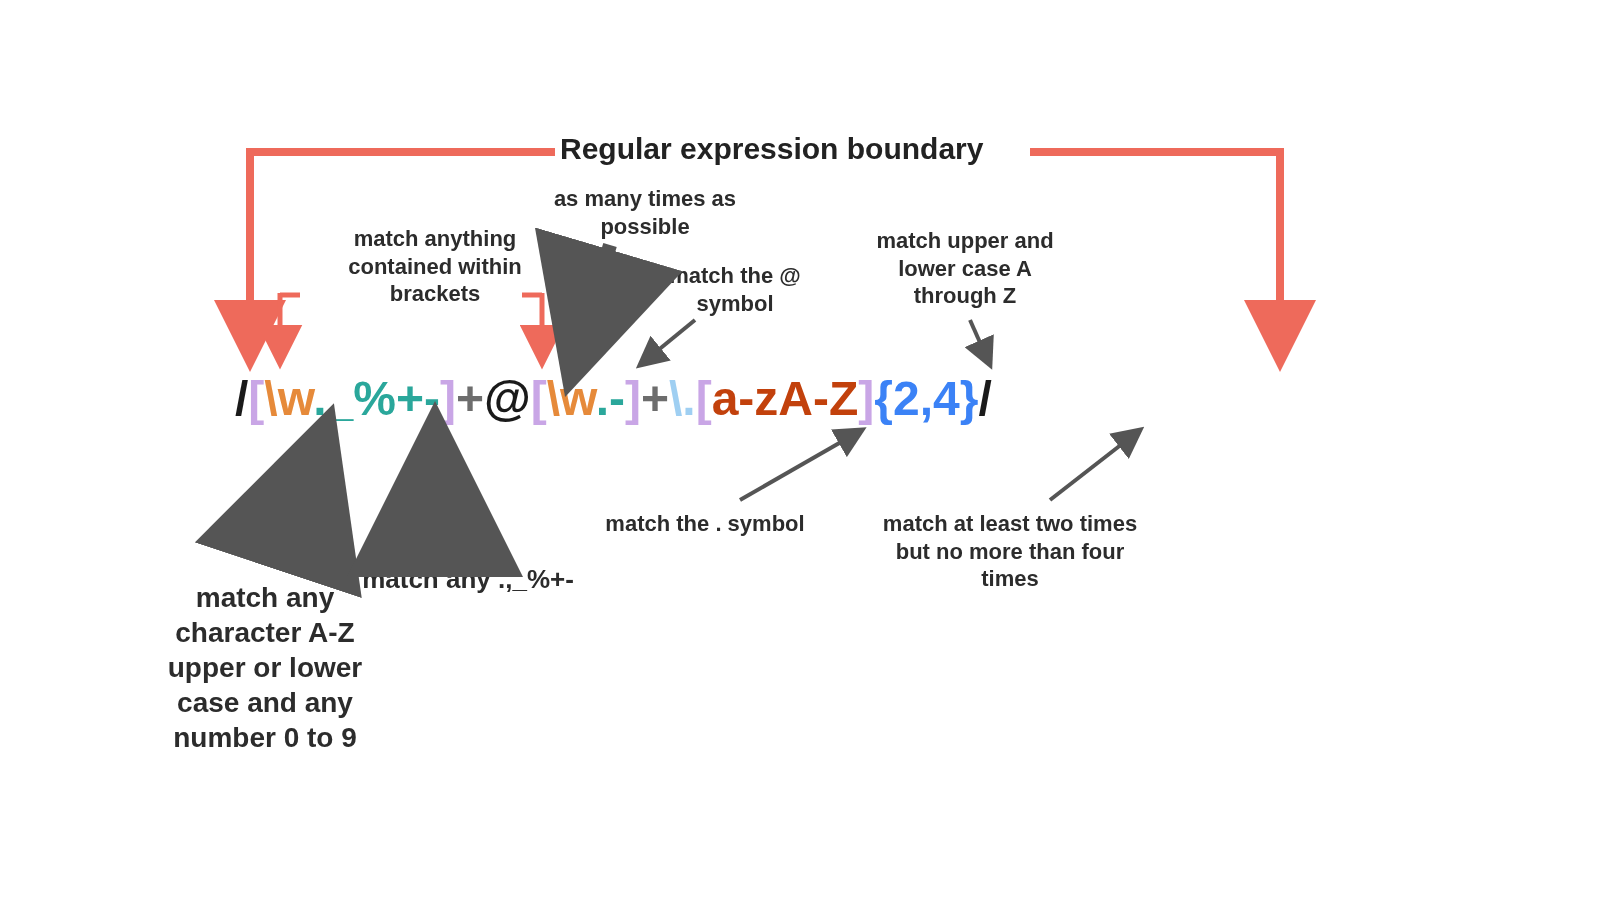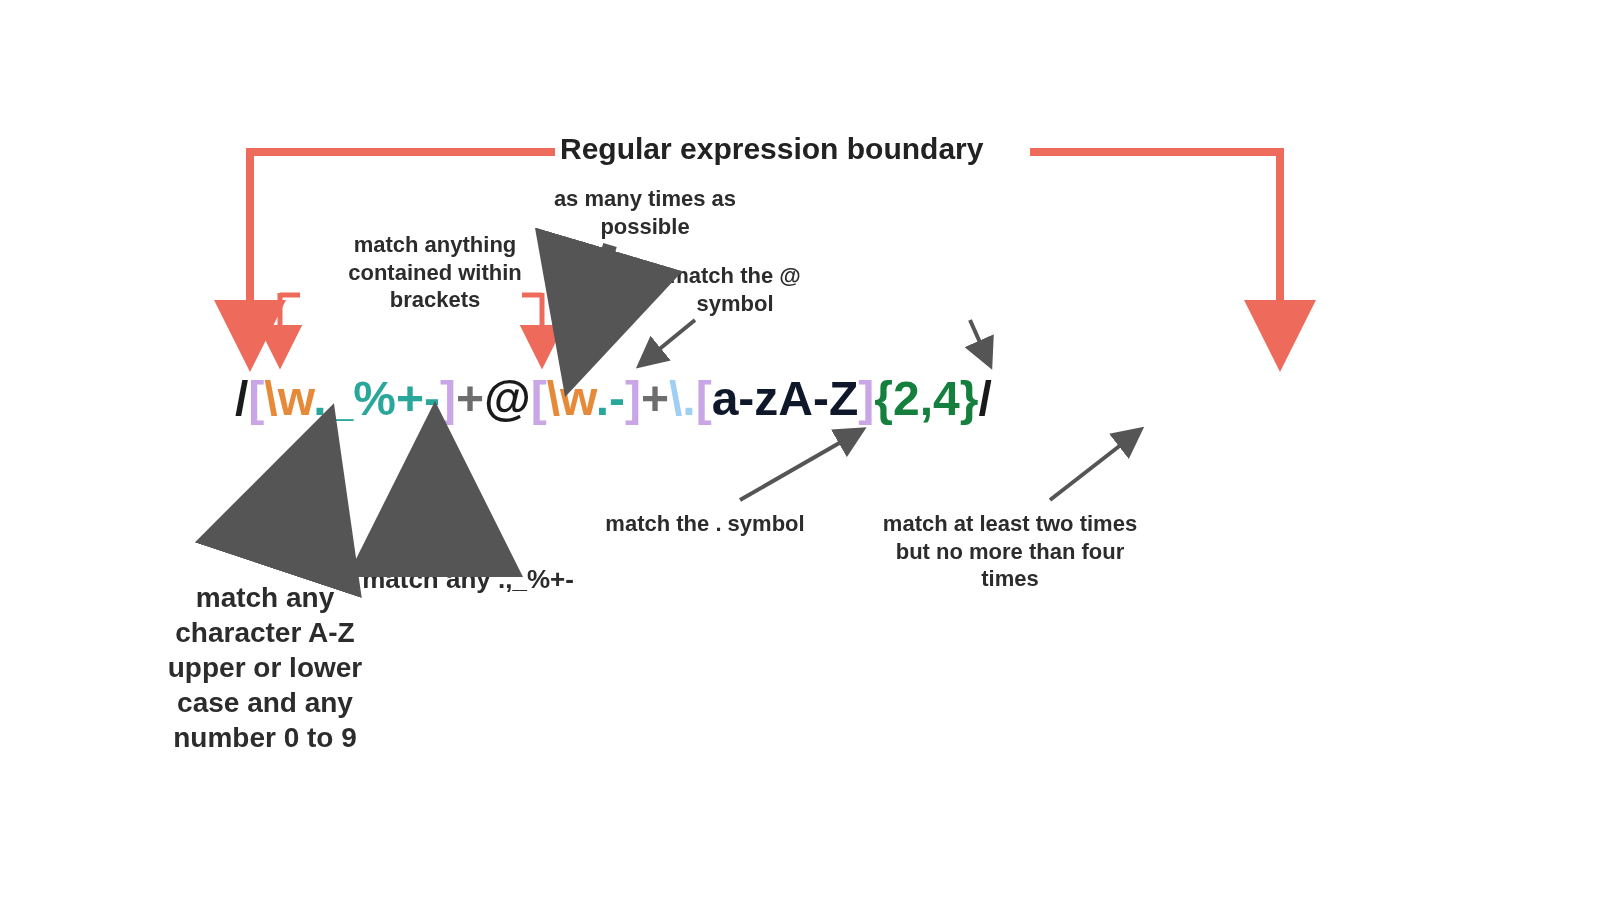--- a/index.html
+++ b/index.html
@@ -8,38 +8,39 @@
   .title{font-weight:700;font-size:30px;color:#222;}
   .ann{font-weight:600;font-size:22px;color:#2c2c2c;line-height:1.25;text-align:center;}
   .ann.big{font-size:26px;}
   .regex{font-weight:700;font-size:48px;white-space:nowrap;letter-spacing:0px;}
   .c-black{color:#1a1a1a;}
   .c-violet{color:#c9a6e6;}
   .c-orange{color:#e68a3a;}
   .c-teal{color:#2aa79b;}
   .c-gray{color:#6d6d6d;}
   .c-lblue{color:#9fcff2;}
-  .c-pink{color:#0f172a;}
-  .c-brown{color:#15803d;}
+  .c-pink{color:#c2410c;}
+  .c-brown{color:#3b82f6;}
   svg{position:absolute;left:0;top:0;pointer-events:none;}
 </style>
 </head>
 <body>
 
 <div class="stage">
 
   <div class="abs title" style="left:560px;top:132px;">Regular expression boundary</div>
 
   <div class="abs regex" style="left:235px;top:371px;">
     <span class="c-black">/</span><span class="c-violet">[</span><span class="c-orange">\w</span><span class="c-teal">._%+-</span><span class="c-violet">]</span><span class="c-gray">+</span><span class="c-black">@</span><span class="c-violet">[</span><span class="c-orange">\w</span><span class="c-teal">.-</span><span class="c-violet">]</span><span class="c-gray">+</span><span class="c-lblue">\.</span><span class="c-violet">[</span><span class="c-pink">a-zA-Z</span><span class="c-violet">]</span><span class="c-brown">{2,4}</span><span class="c-black">/</span>
   </div>
 
-  <div class="abs ann" style="left:305px;top:225px;width:260px;margin-top:6px;">match anything contained within brackets</div>
+  <div class="abs ann" style="left:305px;top:225px;width:260px;">match anything contained within brackets</div>
   <div class="abs ann" style="left:650px;top:262px;width:170px;">match the @ symbol</div>
   <div class="abs ann" style="left:530px;top:185px;width:230px;">as many times as possible</div>
+  <div class="abs ann" style="left:855px;top:227px;width:220px;">match upper and lower case A through Z</div>
 
   <div class="abs ann" style="left:140px;top:580px;width:250px;font-size:28px;">match any character A-Z upper or lower case and any number 0 to 9</div>
   <div class="abs ann" style="left:585px;top:510px;width:240px;">match the .  symbol</div>
   <div class="abs ann big" style="left:338px;top:563px;width:260px;">match any .,_%+-</div>
   <div class="abs ann" style="left:870px;top:510px;width:280px;">match at least two times but no more than four times</div>
 
   <svg width="1600" height="900">
     <defs>
       <marker id="ah-salmon" viewBox="0 0 12 12" refX="10" refY="6" markerWidth="9" markerHeight="9" orient="auto-start-reverse">
         <path d="M0,0 L12,6 L0,12 Z" fill="#ee6a5b"></path>

